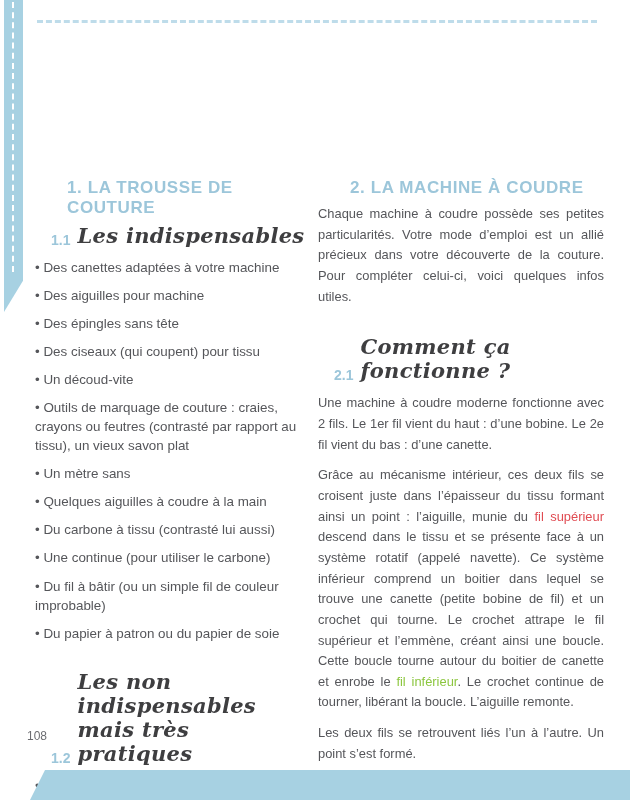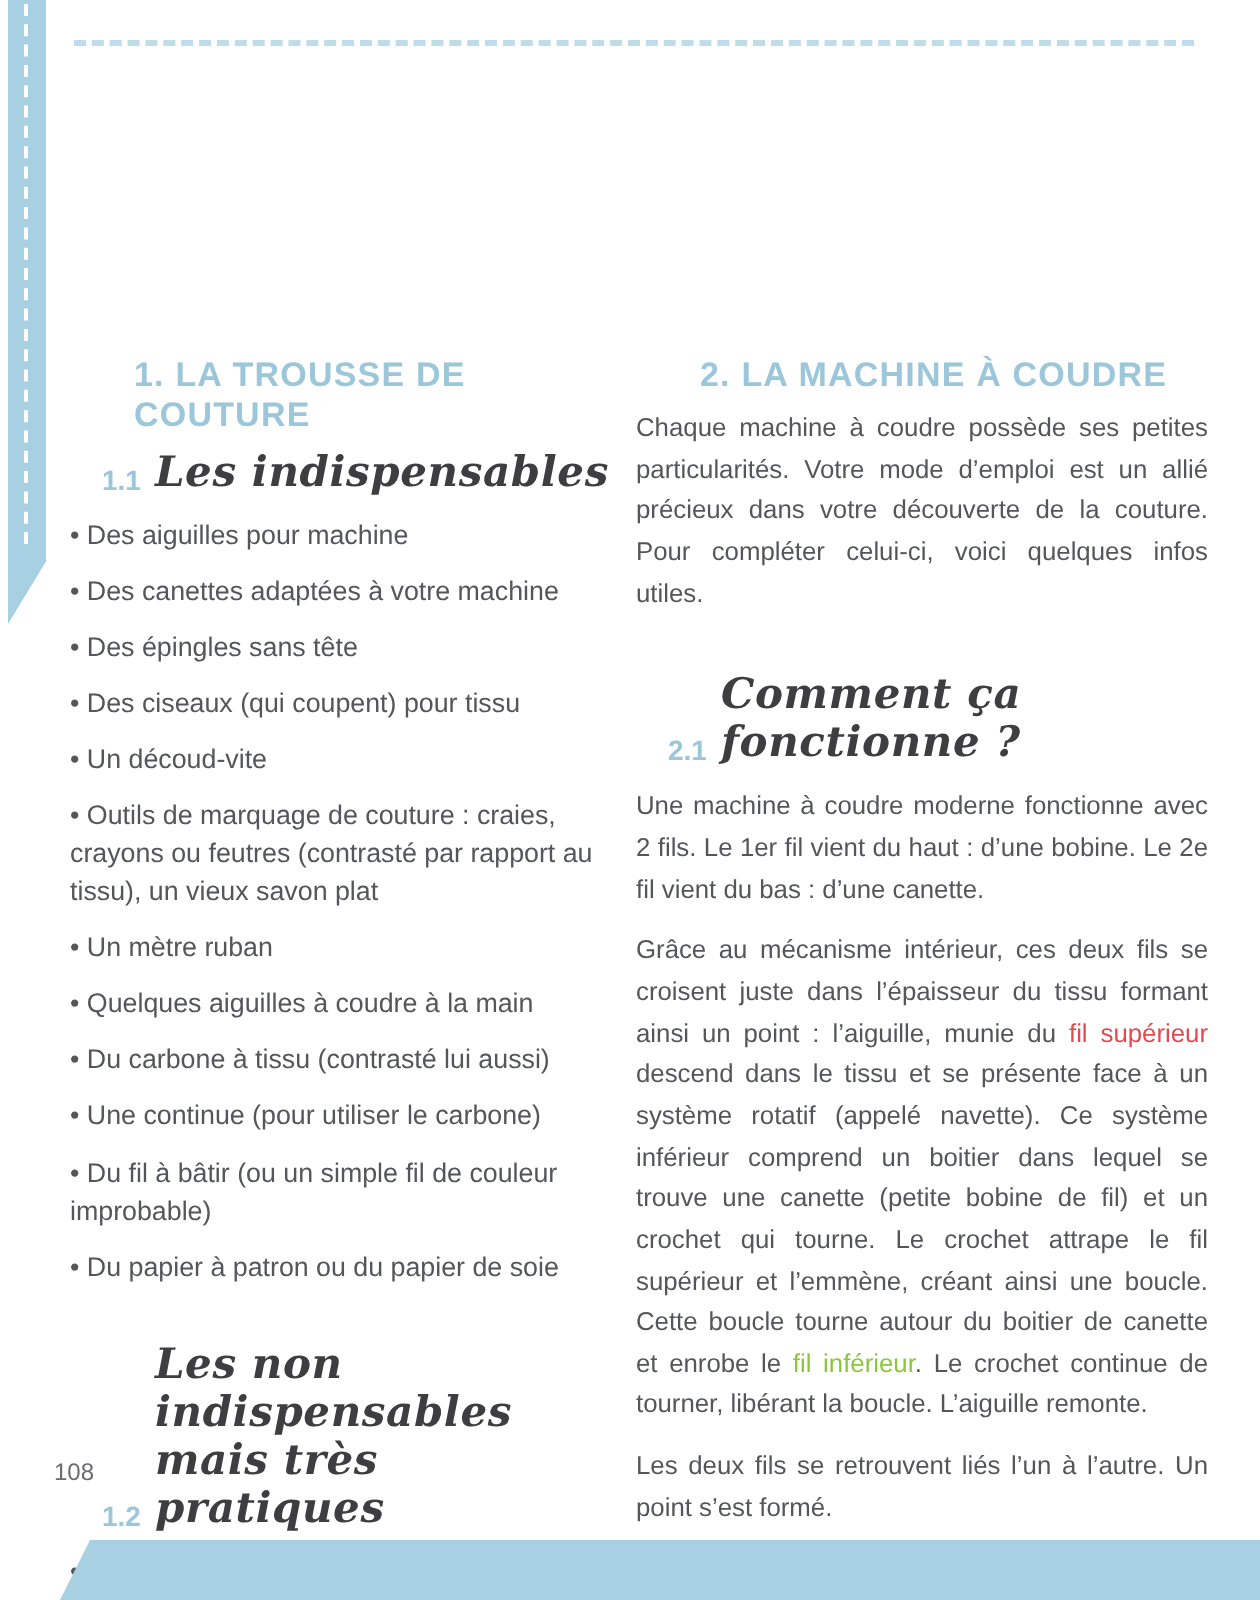--- a/index.html
+++ b/index.html
@@ -143,27 +143,27 @@
 
   <div class="col col-left">
     <div class="sec-heading">1. LA TROUSSE DE COUTURE</div>
 
     <div class="sub-row">
       <span class="sub-num">1.1</span>
       <span class="script-title">Les indispensables</span>
     </div>
 
     <ul class="plain">
+        <li>Des canettes adaptées à votre machine</li>
         <li>Des aiguilles pour machine</li>
-        <li>Des canettes adaptées à votre machine</li>
         <li>Des épingles sans tête</li>
         <li>Des ciseaux (qui coupent) pour tissu</li>
         <li>Un découd-vite</li>
         <li>Outils de marquage de couture : craies, crayons ou feutres (contrasté par rapport au tissu), un vieux savon plat</li>
-        <li>Un mètre ruban</li>
+        <li>Un mètre sans</li>
         <li>Quelques aiguilles à coudre à la main</li>
         <li>Du carbone à tissu (contrasté lui aussi)</li>
         <li>Une continue (pour utiliser le carbone)</li>
         <li>Du fil à bâtir (ou un simple fil de couleur improbable)</li>
         <li>Du papier à patron ou du papier de soie</li>
       </ul>
 
     <div class="gap-lg"></div>
 
     <div class="sub-row">

